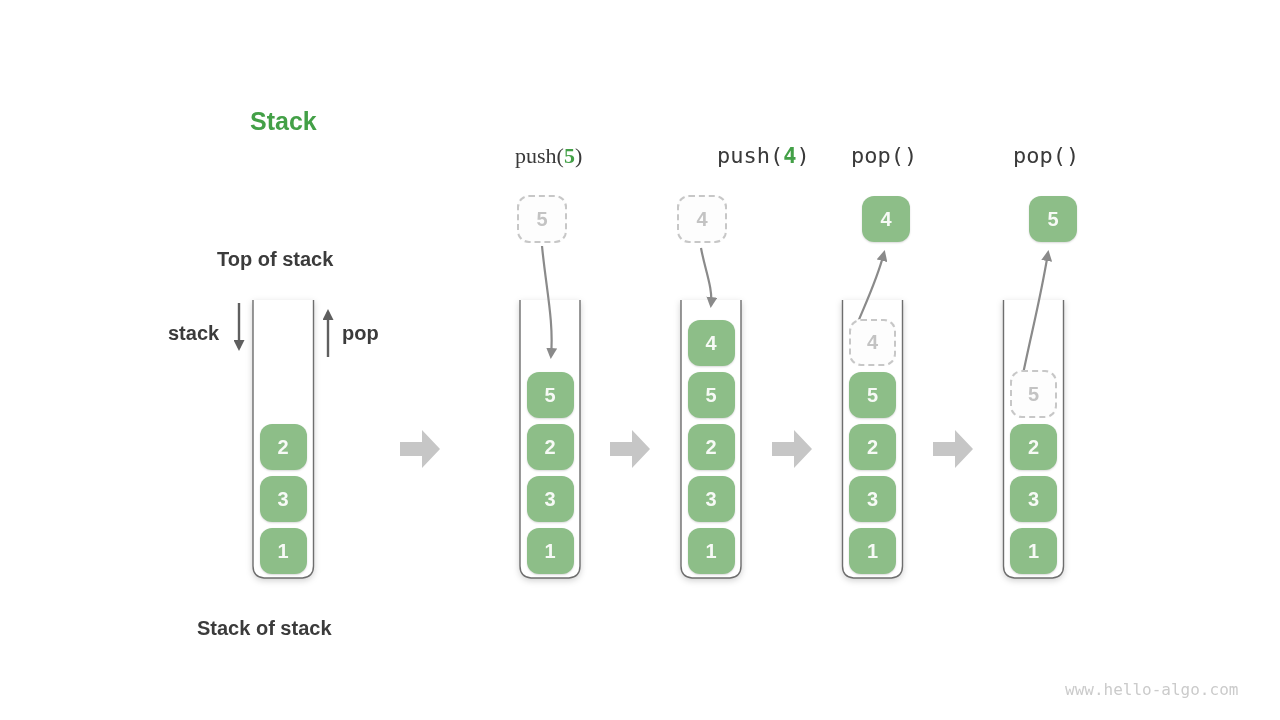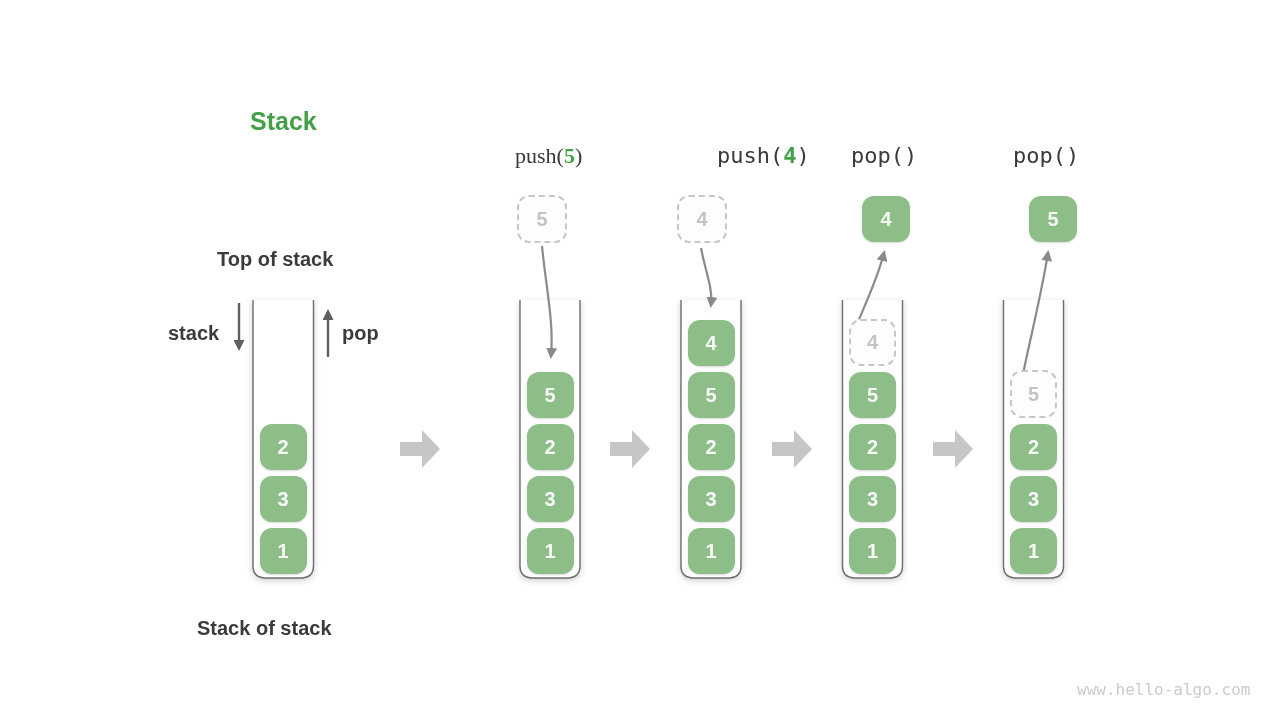--- a/index.html
+++ b/index.html
@@ -15,21 +15,21 @@
   .title{font-size:25px;font-weight:700;color:#43A047;line-height:27px;}
   .bold-label{font-size:20px;font-weight:700;color:#3b3b3b;line-height:22px;white-space:nowrap;}
   .op{font-family:"DejaVu Sans Mono","Liberation Mono",monospace;font-size:22px;color:#3a3a3a;
       line-height:26px;white-space:nowrap;}
   .op .arg{color:#43A047;font-weight:700;}
 
   .cell{position:absolute;z-index:2;width:47px;height:46px;border-radius:12px;background:#8DBE88;
         color:#f7faf6;font-size:20px;font-weight:700;display:flex;align-items:center;justify-content:center;
         box-shadow:0 1px 2px rgba(0,0,0,0.15);font-family:"Liberation Sans",sans-serif;}
   .ghost{background:#fdfdfd;border:2px dashed #c7c7c7;color:#c3c3c3;box-shadow:none;box-sizing:border-box;}
-  .watermark{font-family:"DejaVu Sans Mono","Liberation Mono",monospace;font-size:16px;color:#cbcbcb;margin-left:12px;}
+  .watermark{font-family:"DejaVu Sans Mono","Liberation Mono",monospace;font-size:16px;color:#cbcbcb;}
 </style>
 </head>
 <body>
 
 <div class="canvas">
 
   <svg class="layer" width="1280" height="720" viewBox="0 0 1280 720">
     <defs>
       <marker id="ah-dark" markerUnits="userSpaceOnUse" markerWidth="12" markerHeight="11" refX="8" refY="5.5" orient="auto">
         <path d="M0,0 L11,5.5 L0,11 Z" fill="#5f5f5f"></path>

